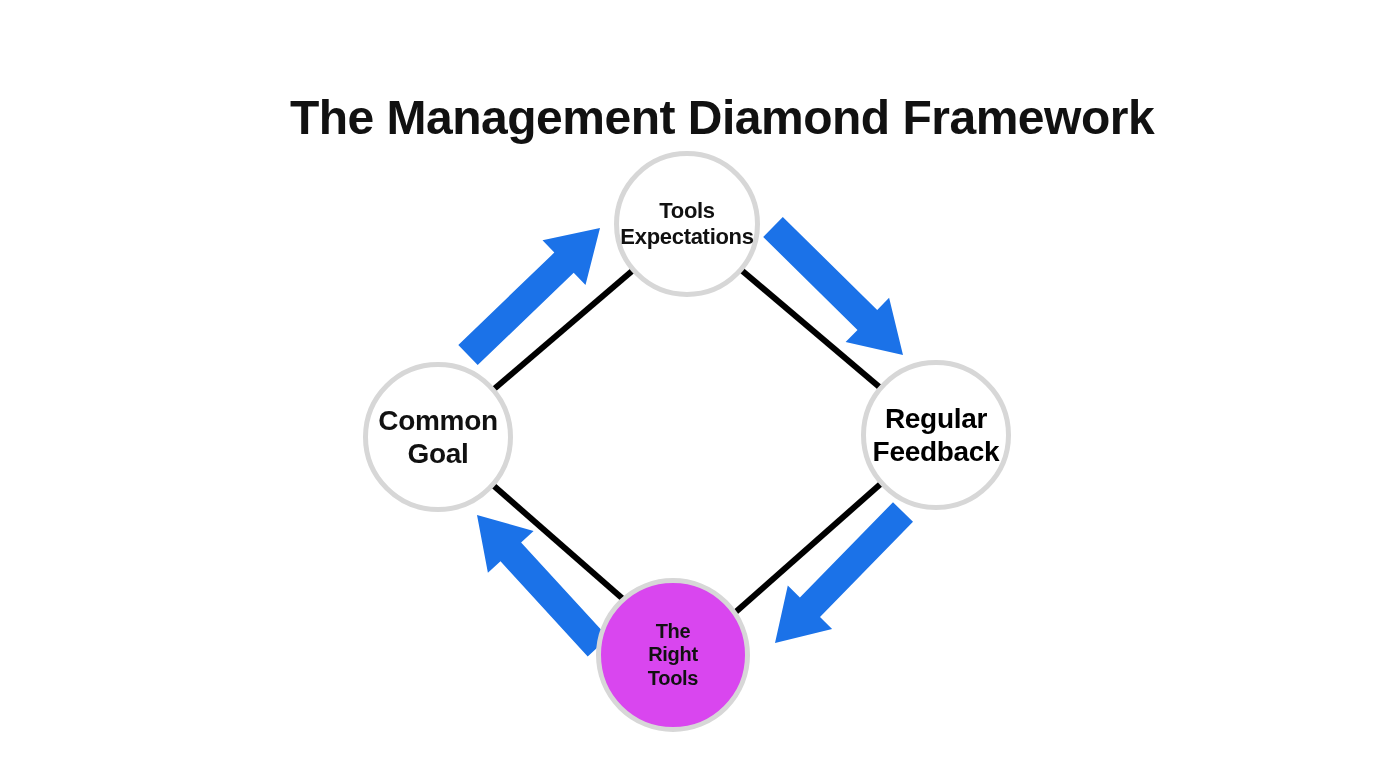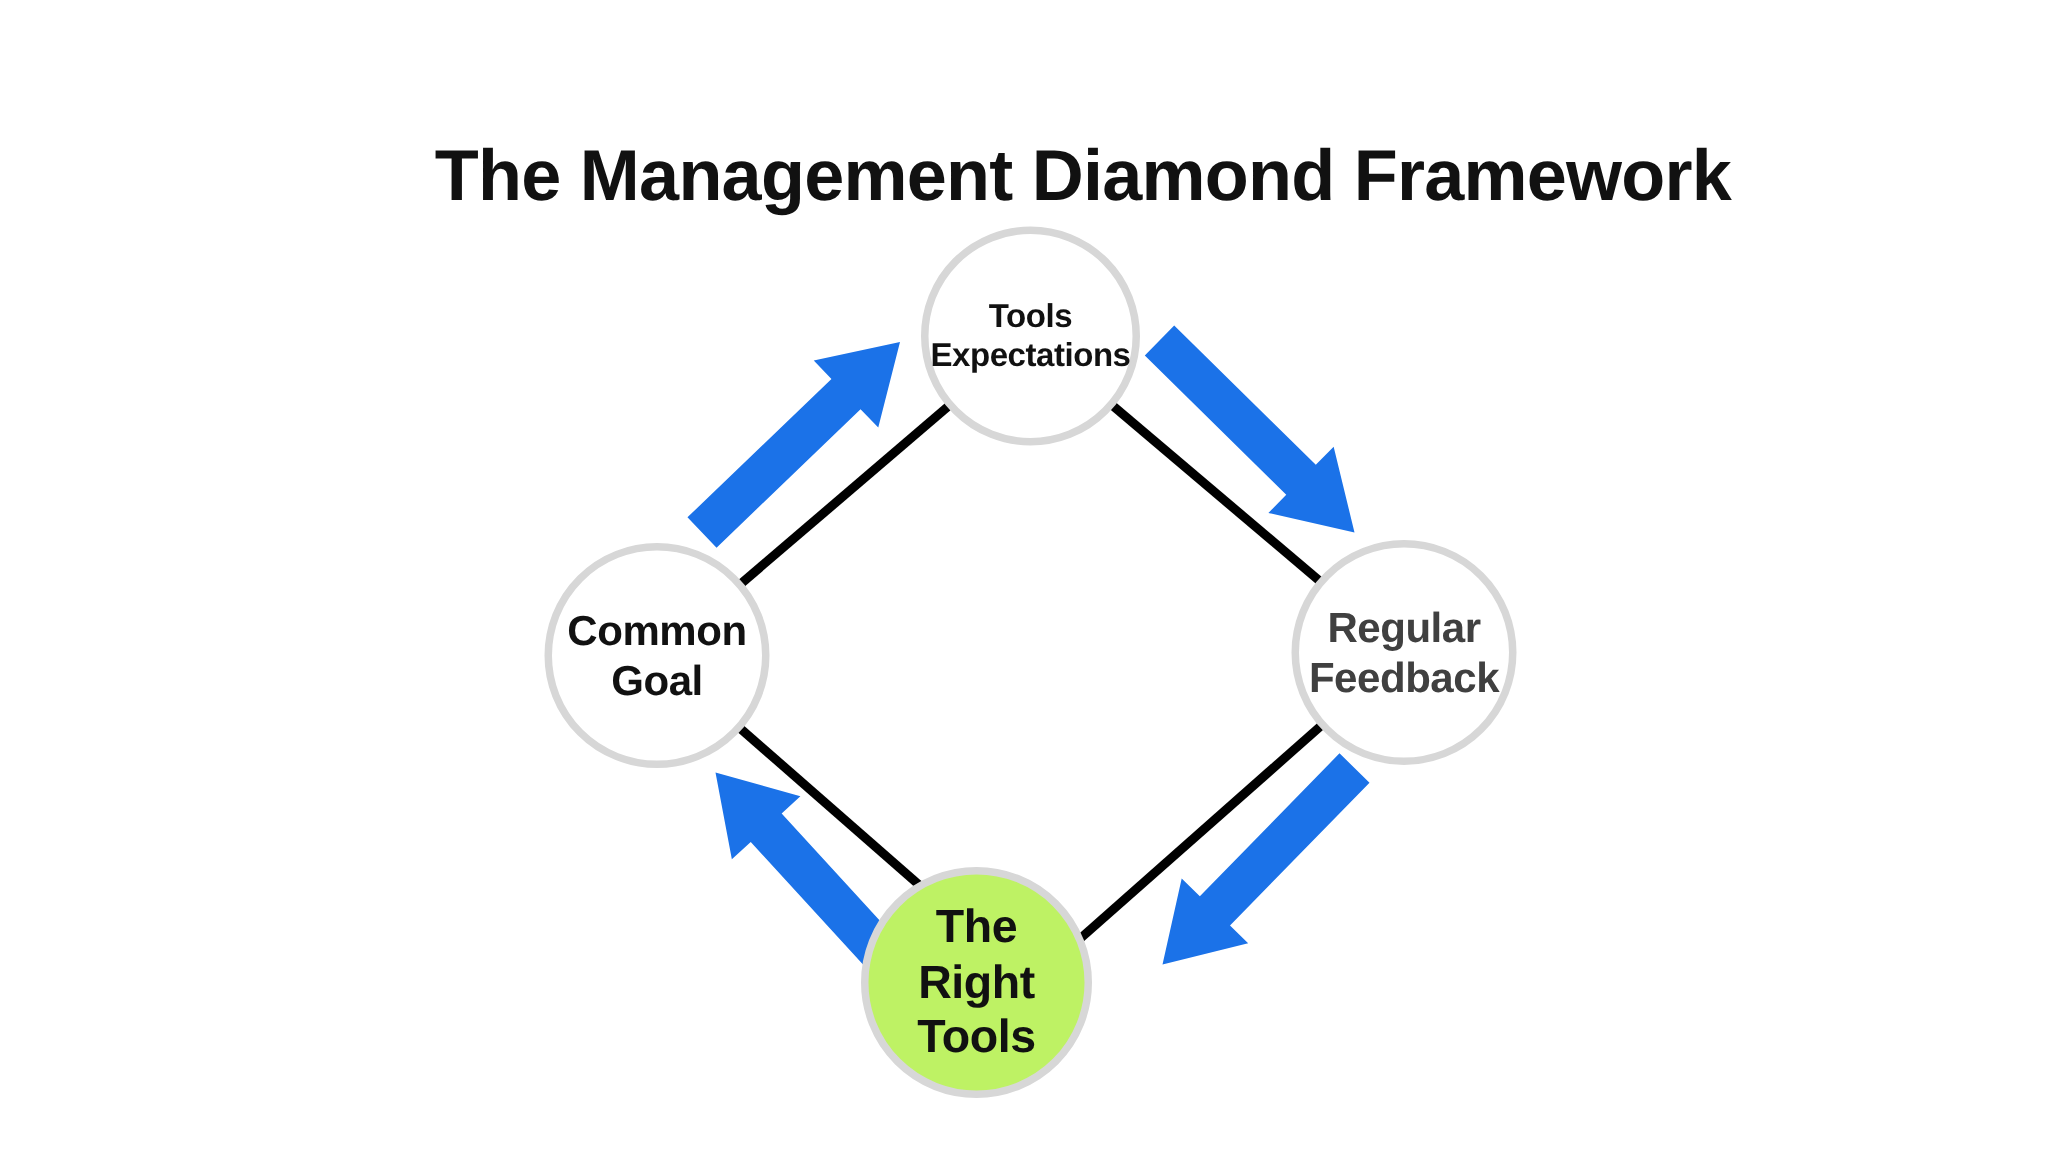--- a/index.html
+++ b/index.html
@@ -68,25 +68,25 @@
       <polygon points="477.7,365.1 573.7,272.8 585.5,285.0 600.0,228.0 542.5,240.3 554.3,252.6 458.3,344.9" fill="#1b72e8"></polygon>
       <polygon points="763.2,237.0 857.5,329.9 845.6,342.0 903.0,355.0 889.1,297.8 877.2,309.9 782.8,217.0" fill="#1b72e8"></polygon>
       <polygon points="893.0,502.2 799.9,597.5 787.8,585.6 775.0,643.0 832.1,628.9 820.0,617.0 913.0,521.8" fill="#1b72e8"></polygon>
       <polygon points="608.3,637.5 521.1,542.4 533.6,530.9 477.0,515.0 487.9,572.8 500.5,561.3 587.7,656.5" fill="#1b72e8"></polygon>
     </svg>
 
   <div class="node" style="left: 614px; top: 151px; width: 146px; height: 146px; font-size: 22px; border-color: rgb(215, 215, 215); background: rgb(255, 255, 255); color: rgb(17, 17, 17);">
     <span class="node-label">Tools
 Expectations</span>
   </div>
-  <div class="node" style="left: 861px; top: 360px; width: 150px; height: 150px; font-size: 28px; border-color: rgb(215, 215, 215); background: rgb(255, 255, 255); color: #404040;">
+  <div class="node" style="left: 861px; top: 360px; width: 150px; height: 150px; font-size: 28px; border-color: rgb(215, 215, 215); background: rgb(255, 255, 255); color: #000000;">
     <span class="node-label">Regular
 Feedback</span>
   </div>
-  <div class="node" style="left: 574px; top: 578px; width: 154px; height: 154px; font-size: 31px; border-color: rgb(215, 215, 215); background: #bef264; color: rgb(17, 17, 17);">
+  <div class="node" style="left: 596px; top: 578px; width: 154px; height: 154px; font-size: 20px; border-color: rgb(215, 215, 215); background: #d946ef; color: rgb(17, 17, 17);">
     <span class="node-label">The
 Right
 Tools</span>
   </div>
   <div class="node" style="left: 363px; top: 362px; width: 150px; height: 150px; font-size: 28px; border-color: rgb(215, 215, 215); background: rgb(255, 255, 255); color: rgb(17, 17, 17); justify-content: center;">
     <span class="node-label">Common
 Goal</span>
   </div>
 </div>
 

